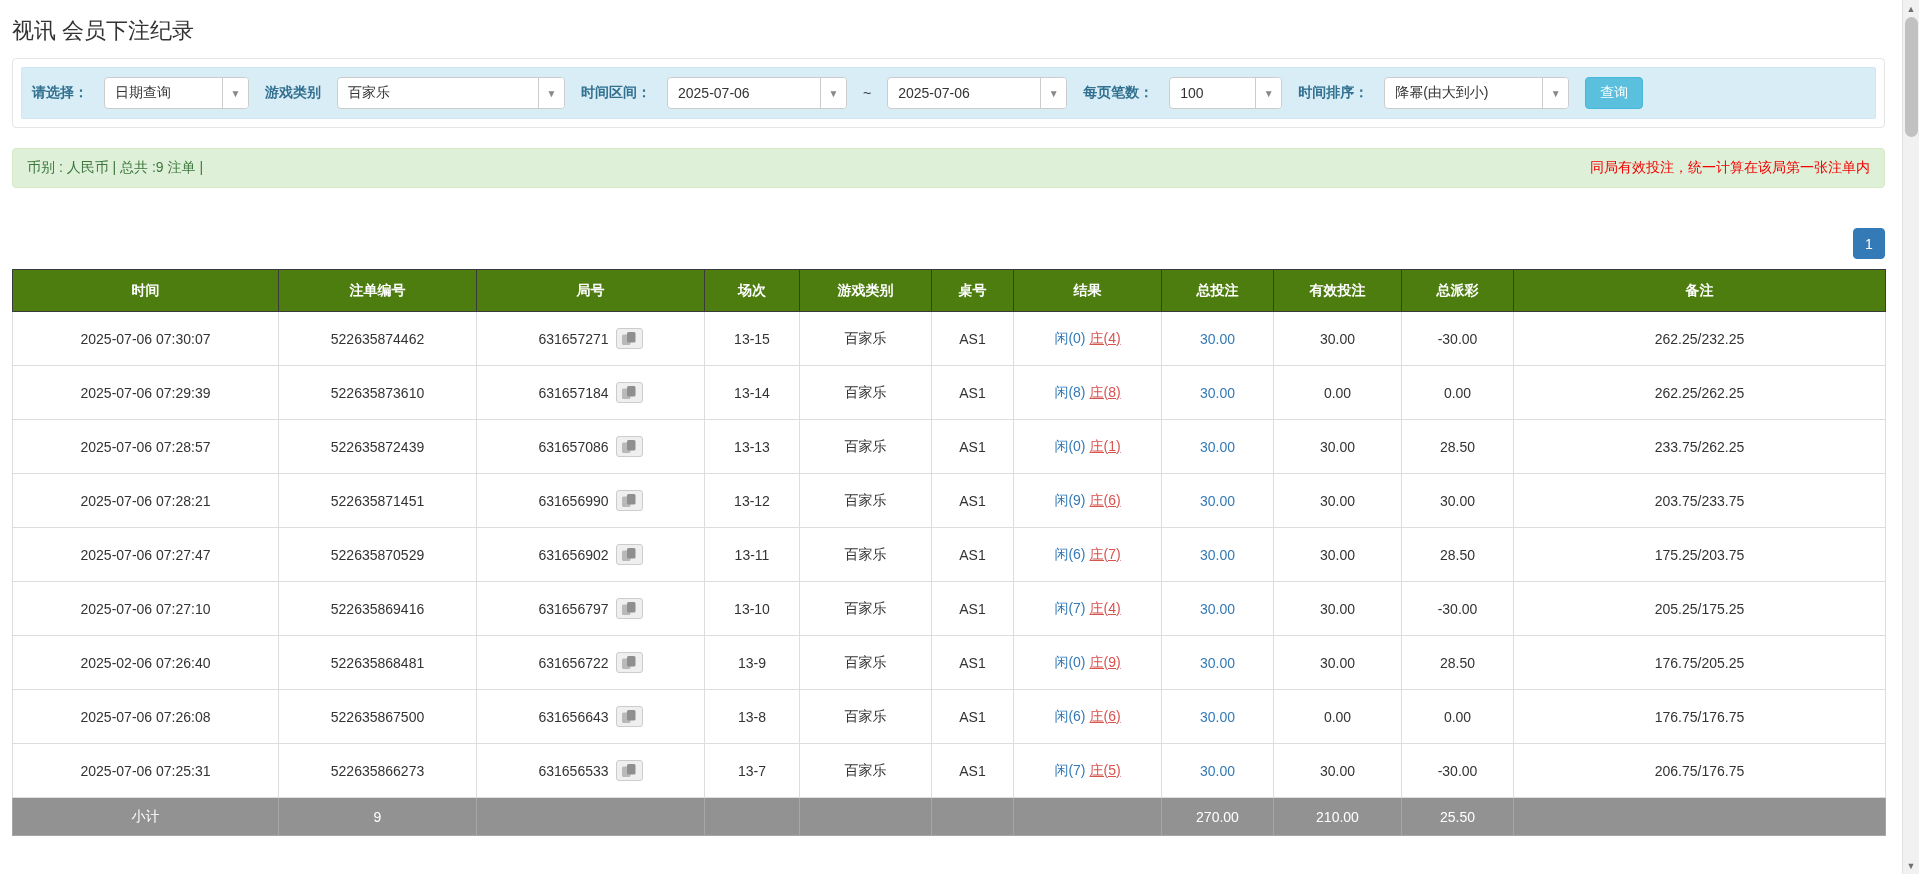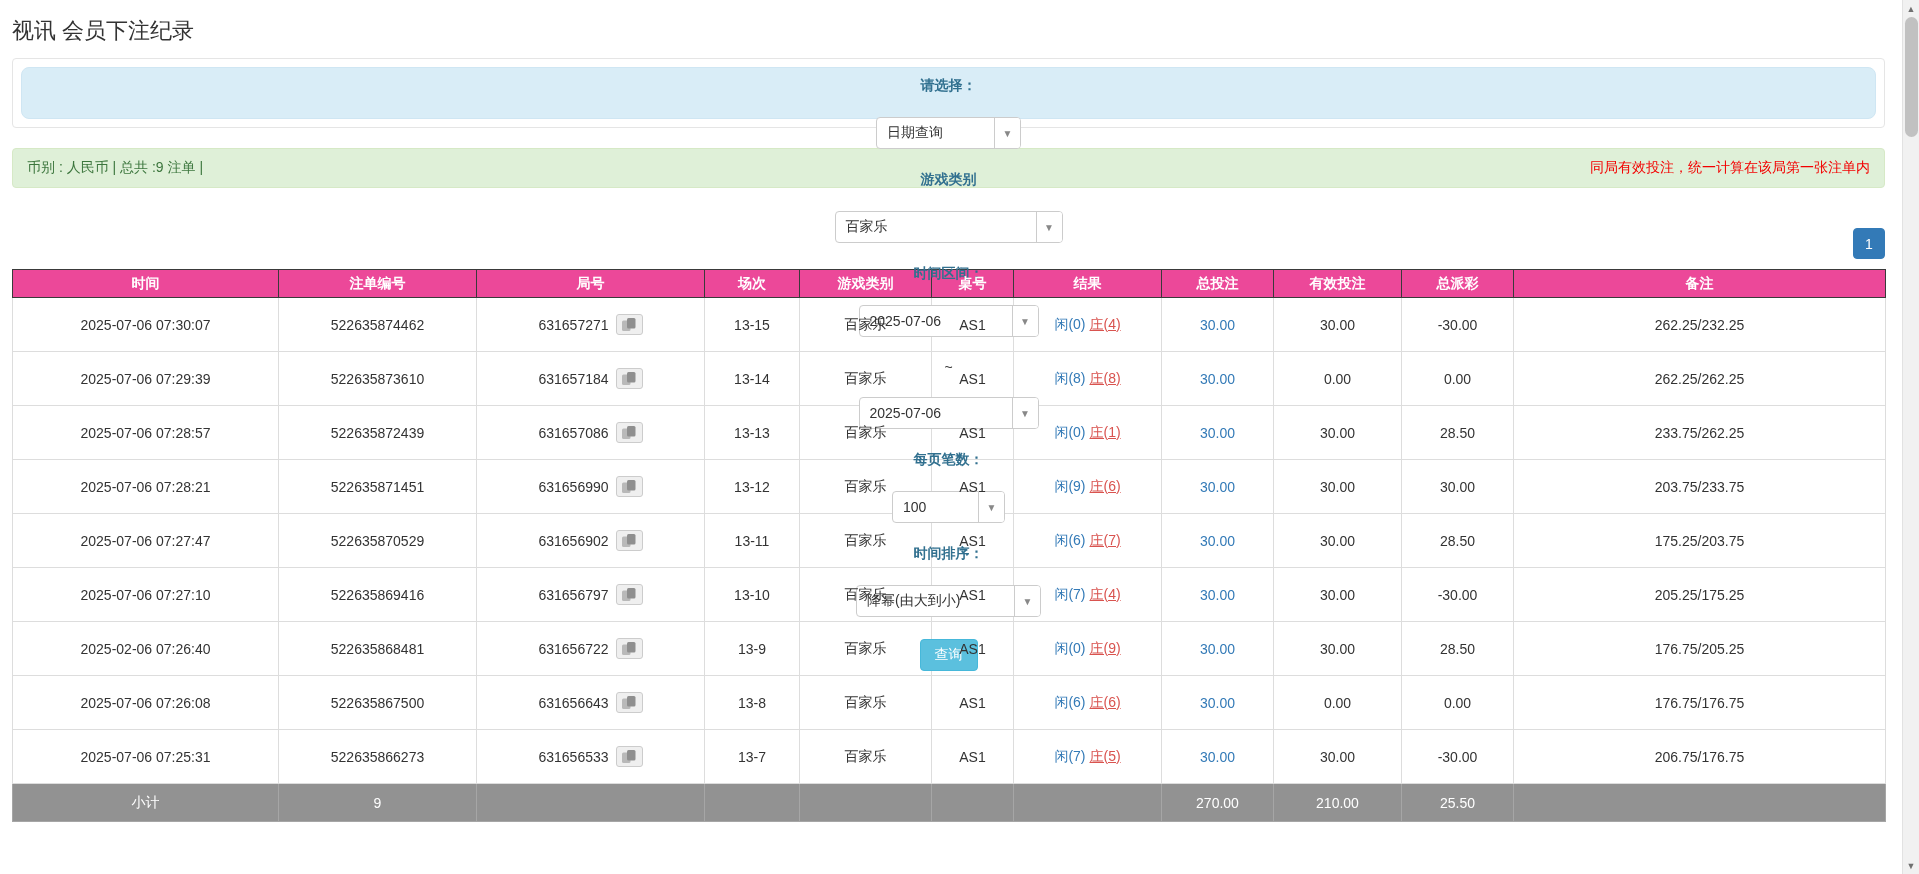--- a/index.html
+++ b/index.html
@@ -7,22 +7,22 @@
   body {
     font-family: "Liberation Sans", "DejaVu Sans", sans-serif;
     font-size: 14px; color: #333; background: #fff; position: relative;
   }
   .content { width: 1873px; margin-left: 12px; }
   .page-title { font-size: 22px; font-weight: 400; color: #333; padding: 16px 0 12px 0; }
 
   
   .filter-panel { border: 1px solid #e5e5e5; border-radius: 4px; background: #fff; padding: 8px; }
   .filter-bar {
-    background: #d9edf7; border: 1px solid #cfe6f3; border-radius: 8px;
-    padding: 9px 10px; display: flex; align-items: center; gap: 22px; height: 52px; flex-direction: column;
+    background: #d9edf7; border: 1px solid #cfe6f3; border-radius: 2px;
+    padding: 9px 10px; display: flex; align-items: center; gap: 16px; height: 52px;
   }
   .f-label { color: #31708f; font-weight: bold; white-space: nowrap; }
   .select-box {
     display: flex; align-items: stretch; background: #fff; border: 1px solid #ccc;
     border-radius: 4px; height: 32px; overflow: hidden; cursor: pointer; flex: none;
   }
   .select-value { padding: 0 10px; display: flex; align-items: center; flex: 1; white-space: nowrap; overflow: hidden; }
   .select-caret {
     width: 26px; border-left: 1px solid #ccc; display: flex; align-items: center;
     justify-content: center; color: #888; font-size: 10px; background: #fff; flex: none;
@@ -47,21 +47,21 @@
   .pagination-row { margin-top: 40px; display: flex; justify-content: flex-end; }
   .page-btn {
     background: #337ab7; border: 1px solid #337ab7; color: #fff; min-width: 32px; height: 31px;
     display: flex; align-items: center; justify-content: center; border-radius: 4px;
     font-size: 14px; cursor: pointer;
   }
 
   
   .records { margin-top: 10px; border-collapse: collapse; table-layout: fixed; width: 1873px; }
   .records th {
-    background: #ec4899; color: #fff; font-weight: bold; height: 28px;
+    background: #4d7c0f; color: #fff; font-weight: bold; height: 42px;
     border: 1px solid #3a3a3a; font-size: 14px; text-align: center;
   }
   .records td {
     border: 1px solid #ddd; height: 54px; text-align: center;
     font-size: 14px; color: #333; padding: 2px 4px; overflow: hidden;
   }
   .round-cell-inner { display: inline-flex; align-items: center; gap: 7px; }
   .round-btn {
     background: #efefef; border: 1px solid #ccc; border-radius: 3px;
     padding: 2px 4px; cursor: pointer; display: inline-flex; align-items: center;

